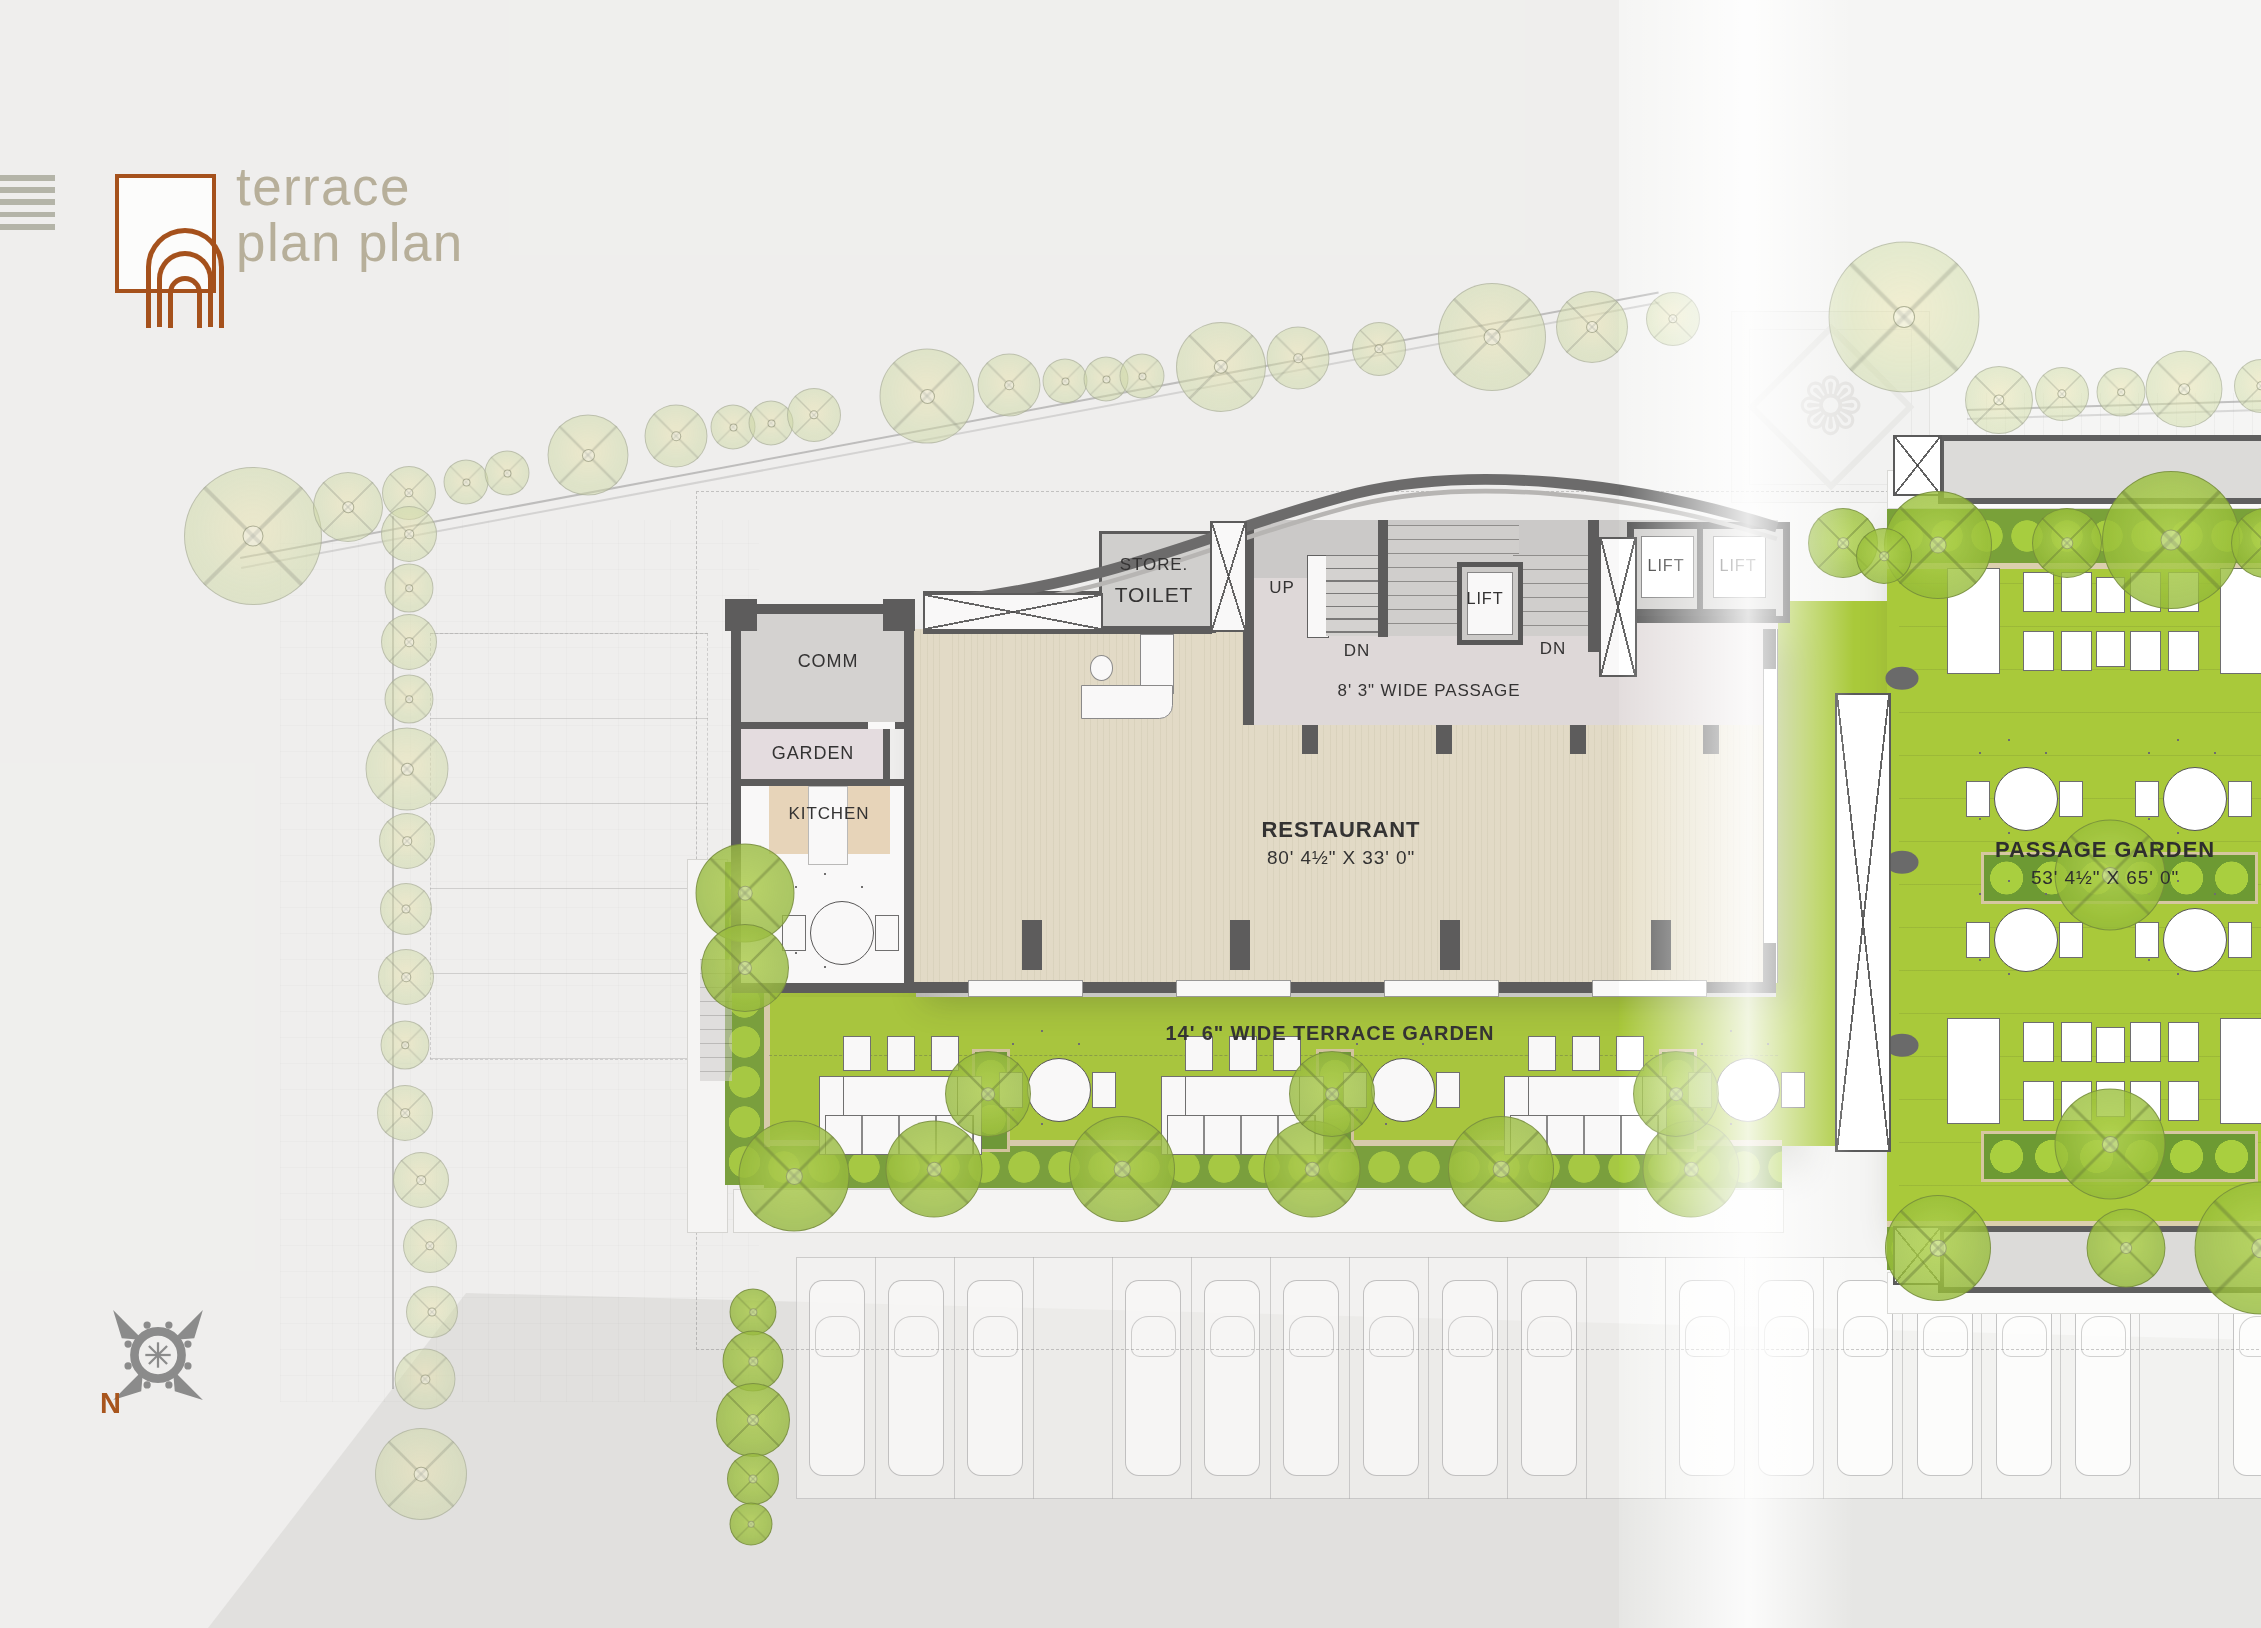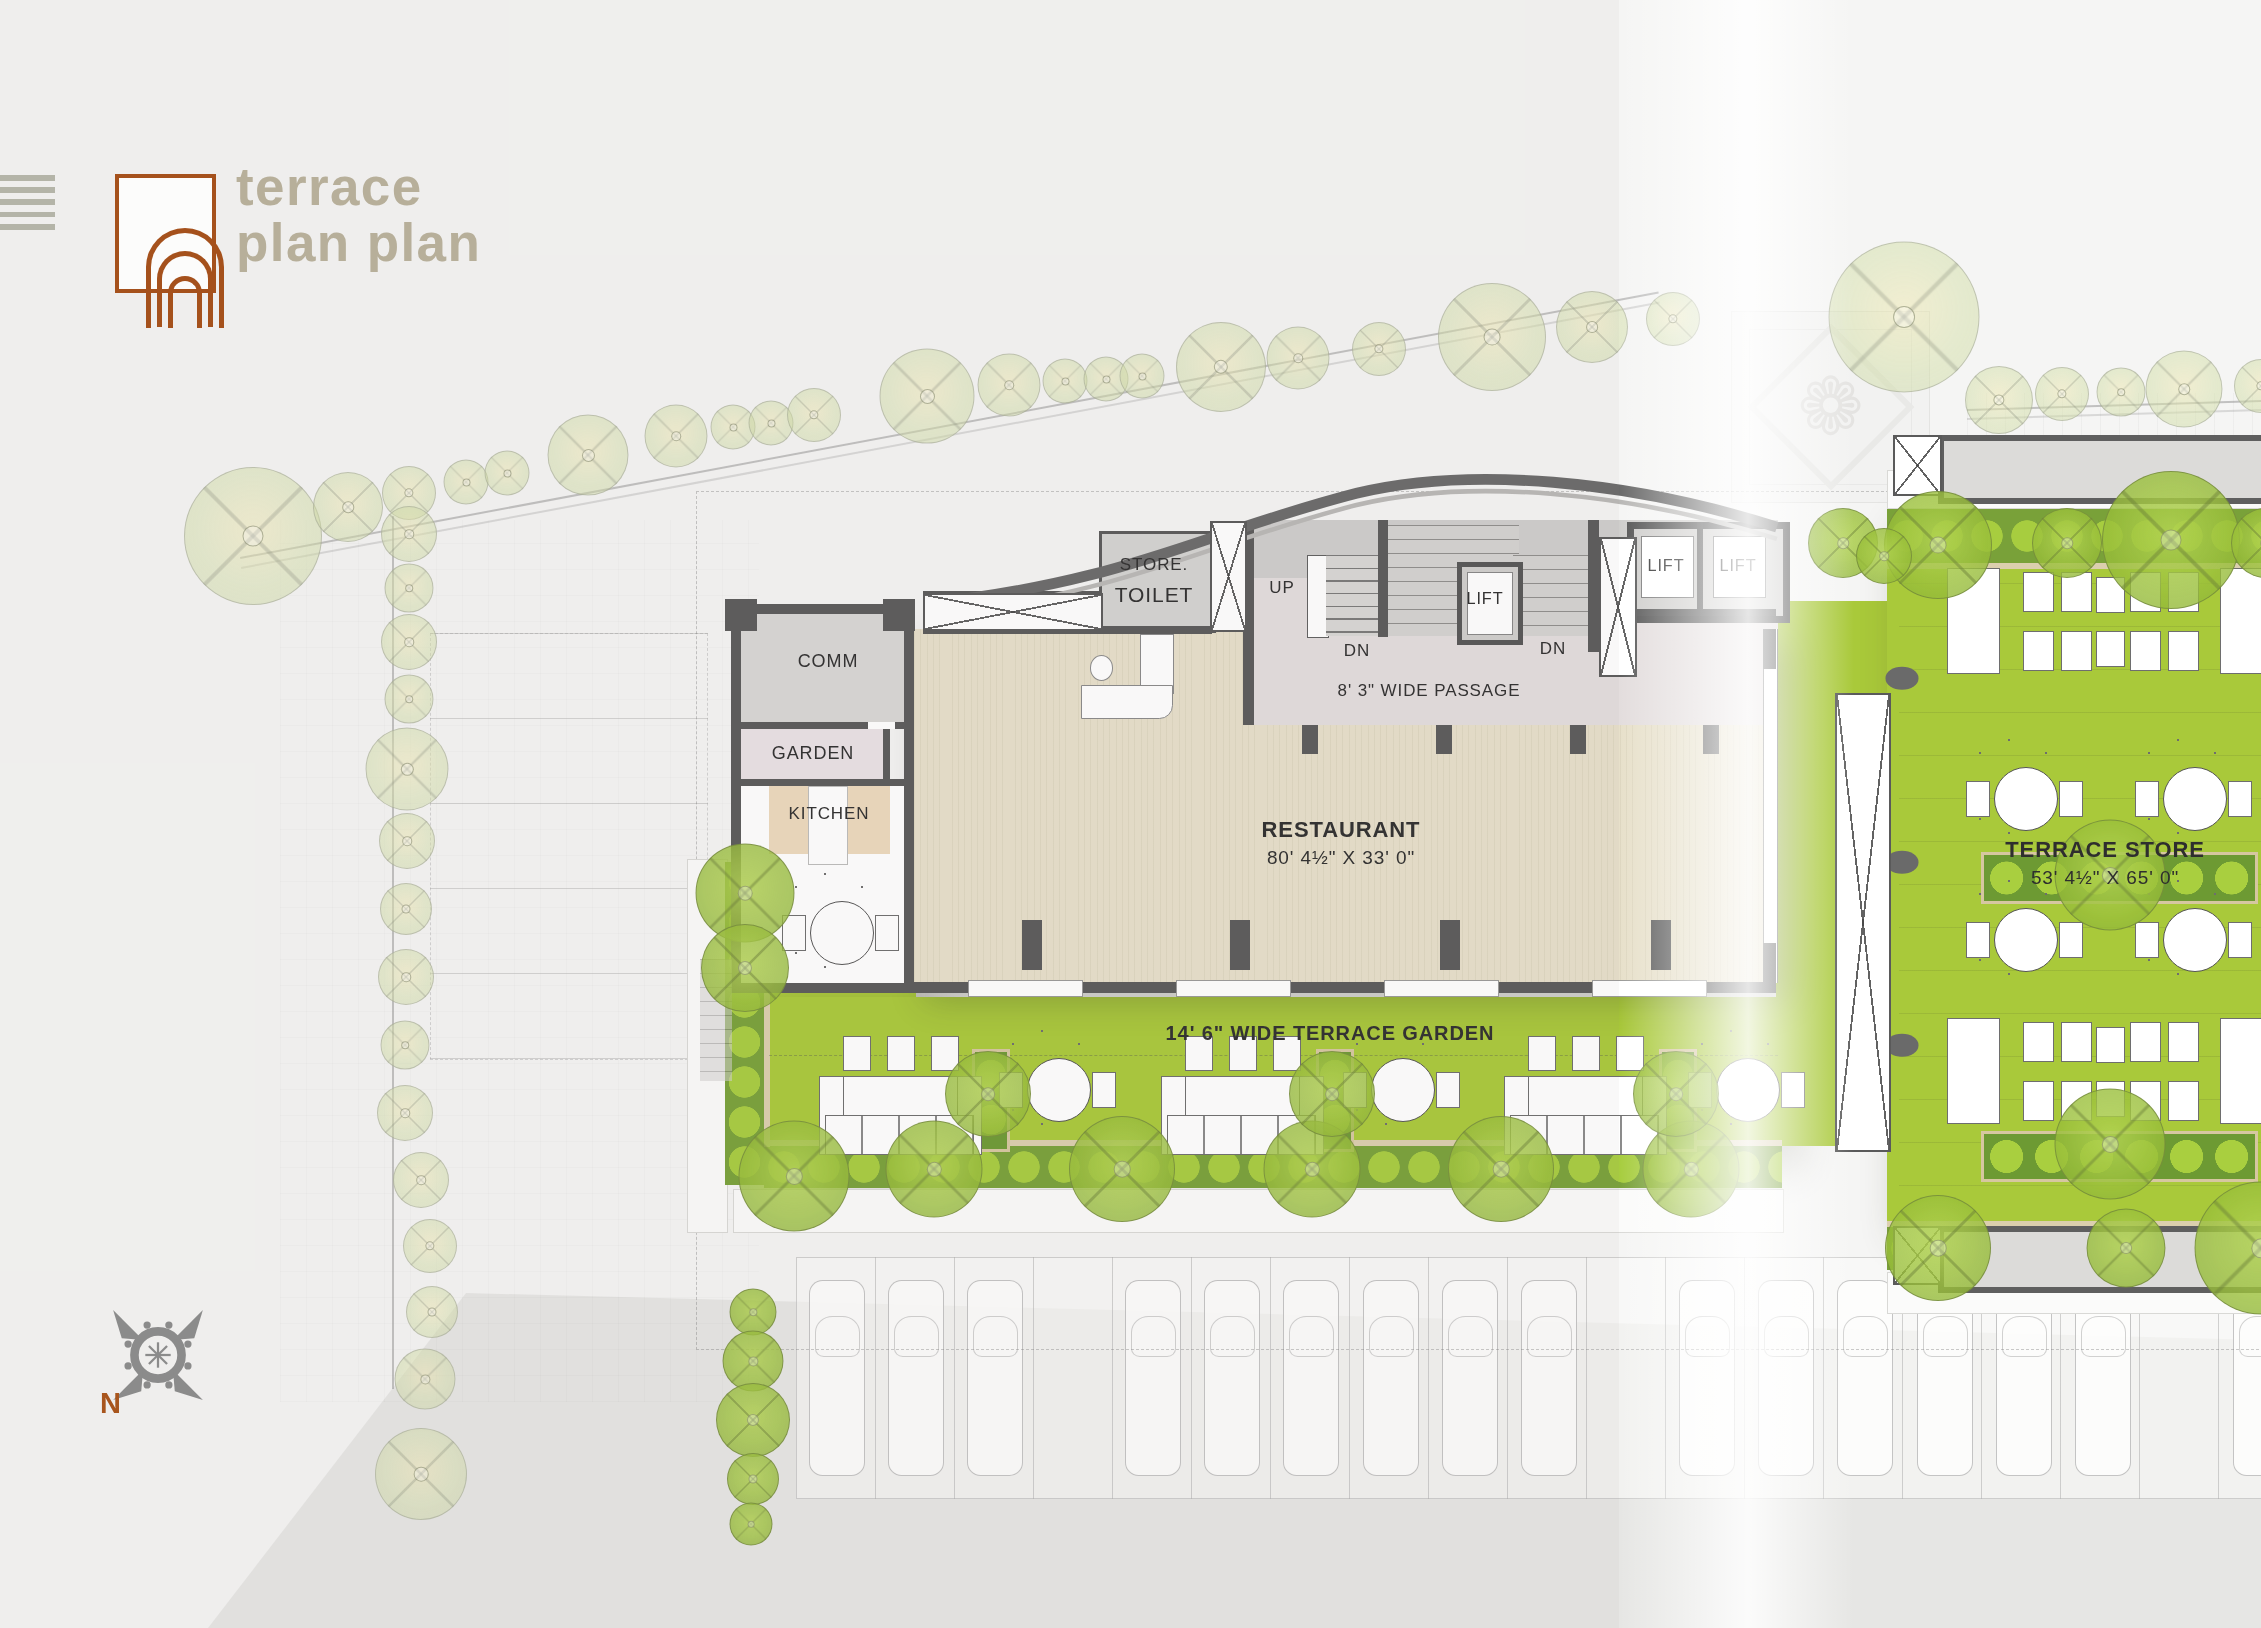--- a/index.html
+++ b/index.html
@@ -108,21 +108,21 @@
   .pl{position:absolute;transform:translate(-50%,-50%);white-space:nowrap;color:#2e2e2e;
       font-size:18px;letter-spacing:0.9px;}
   .pl-b{font-weight:bold;}
   .fold{position:absolute;left:1619px;top:0;width:235px;height:1628px;pointer-events:none;
      background:linear-gradient(90deg,rgba(255,255,255,0) 0,rgba(255,255,255,.85) 55%,rgba(255,255,255,0) 100%);}
   .tintL{position:absolute;left:0;top:0;width:1619px;height:1628px;background:rgba(150,142,130,.06);pointer-events:none;}
   .menu-lines{position:absolute;left:0;top:175px;}
   .menu-lines span{display:block;width:55px;height:5.9px;background:#b4b4a8;margin-bottom:6.3px;}
   .logo{position:absolute;left:115px;top:174px;width:93px;height:111px;border:4.5px solid #a5511c;background:#fcfcfb;}
   .arch{position:absolute;border:5px solid #a5511c;border-bottom:none;background:transparent;}
-  .brand{position:absolute;left:236px;top:159px;font-size:53px;line-height:1.05;color:#b7af9a;letter-spacing:1.4px;font-weight:bold;}
+  .brand{position:absolute;left:236px;top:159px;font-size:53px;line-height:1.05;color:#b7af9a;letter-spacing:1.4px;}
   .dash-site{position:absolute;border:1.4px dashed rgba(120,120,120,.38);}
   .compass{position:absolute;left:90px;top:1287px;width:136px;height:136px;}
 </style>
 </head>
 <body>
 
 <div class="stage">
 
   <div class="road-bottom"></div>
   <div class="pave-left"></div>
@@ -508,21 +508,21 @@
   <div class="pl" style="left:1154px;top:595px;font-size:21px">TOILET</div>
   <div class="pl" style="left:1282px;top:588px;font-size:17px">UP</div>
   <div class="pl" style="left:1357px;top:651px;font-size:17px">DN</div>
   <div class="pl" style="left:1485px;top:598px;font-size:16.3px">LIFT</div>
   <div class="pl" style="left:1553px;top:649px;font-size:17px">DN</div>
   <div class="pl" style="left:1666px;top:565px;font-size:16.3px">LIFT</div>
   <div class="pl" style="left:1738px;top:565px;font-size:16.3px">LIFT</div>
   <div class="pl" style="left:1429px;top:691px;font-size:17px">8' 3" WIDE PASSAGE</div>
   <div class="pl pl-b" style="left:1341px;top:830px;font-size:22px">RESTAURANT</div>
   <div class="pl" style="left:1341px;top:858px;font-size:19px">80' 4½" X 33' 0"</div>
-  <div class="pl pl-b" style="left:2105px;top:850px;font-size:22px">TERRACE STORE</div>
+  <div class="pl pl-b" style="left:2105px;top:850px;font-size:22px">PASSAGE GARDEN</div>
   <div class="pl" style="left:2105px;top:878px;font-size:19px">53' 4½" X 65' 0"</div>
   <div class="pl pl-b" style="left:1330px;top:1033px;font-size:20px">14' 6" WIDE TERRACE GARDEN</div>
 
   <div class="tintL"></div>
   <div class="fold"></div>
 
   <div class="menu-lines">
     <span></span>
       <span></span>
       <span></span>

